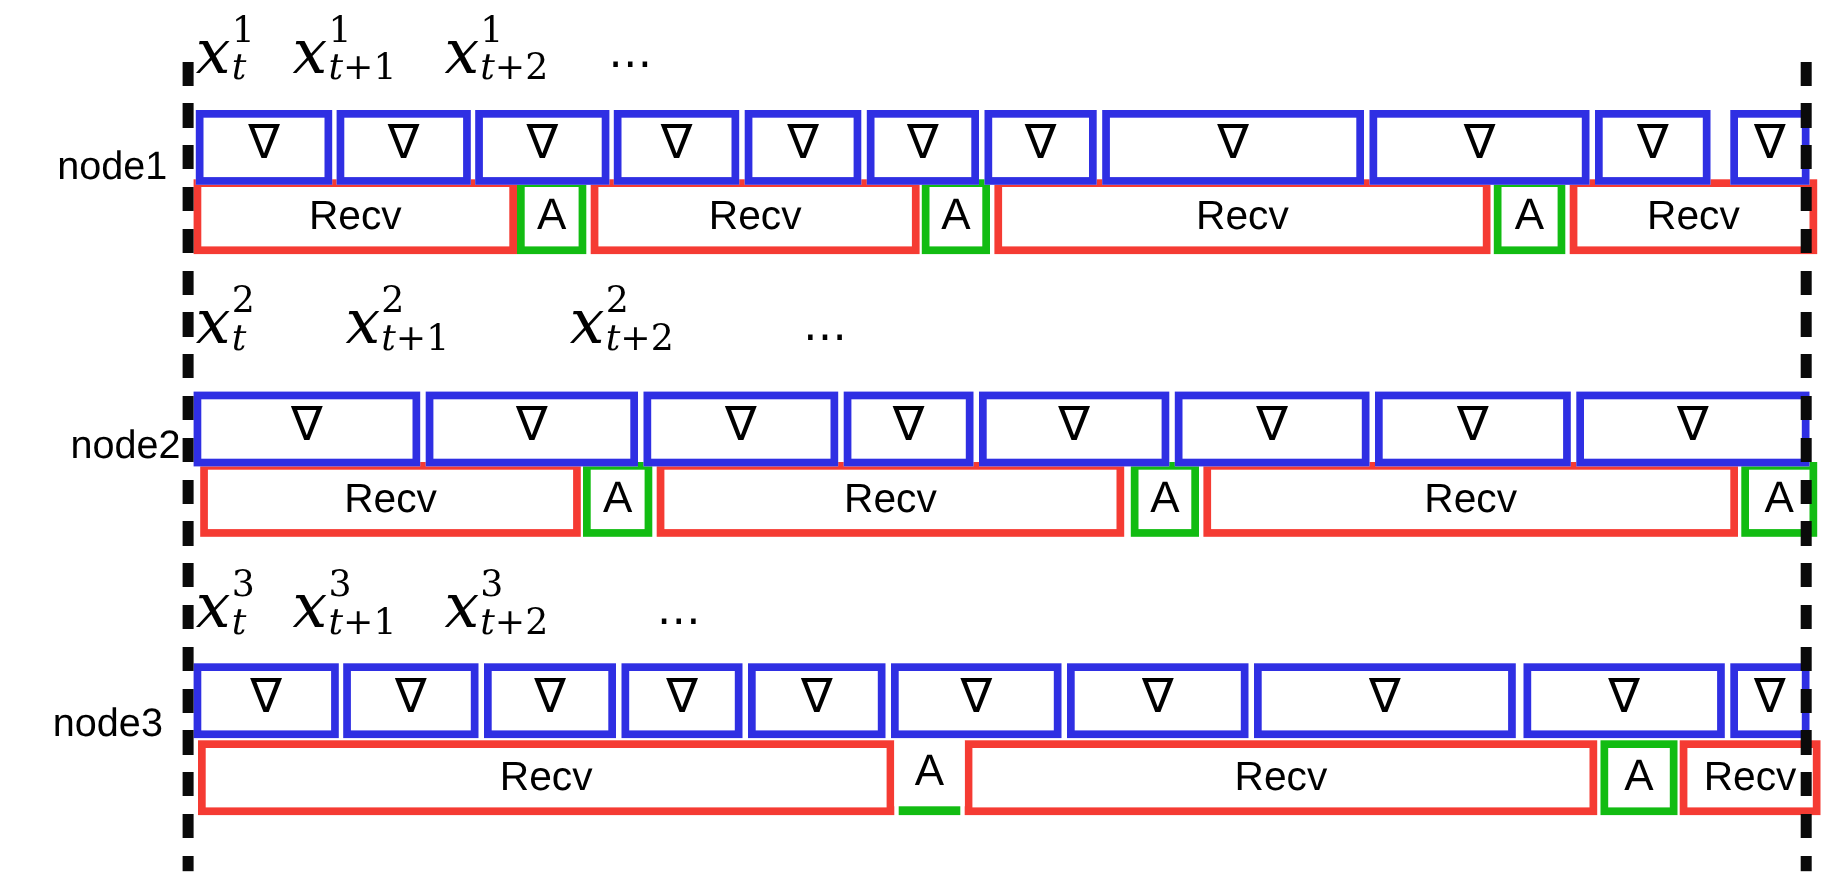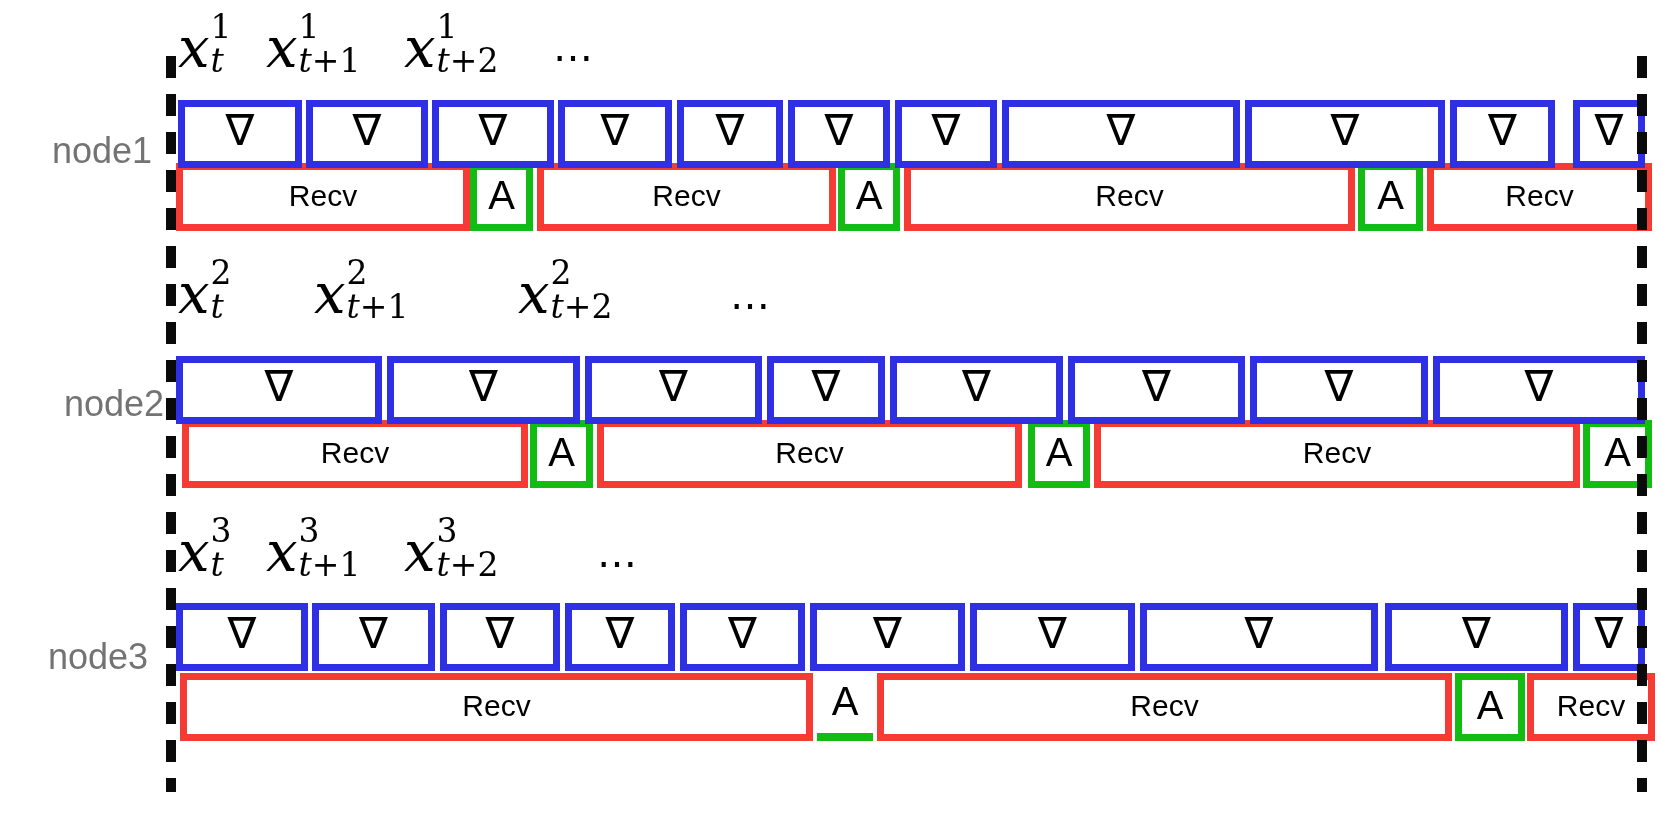--- a/index.html
+++ b/index.html
@@ -1,28 +1,28 @@
 <!DOCTYPE html>
 <html><head>
 <meta charset="utf-8">
 <style>
   html,body{margin:0;padding:0;background:#fff;}
   #fig{position:relative;overflow:hidden;background:#fff;
        font-family:"Liberation Sans","DejaVu Sans",sans-serif;}
   .abs{position:absolute;box-sizing:border-box;}
   
-  .node-name{font-size:36px;color:#737373;transform:translateY(-52%);white-space:nowrap;z-index:4;}
+  .node-name{font-size:36px;color:#000000;transform:translateY(-52%);white-space:nowrap;z-index:4;}
   
   .grad-box{background:#fff;border:7px solid var(--blue);z-index:3;
             display:flex;justify-content:center;align-items:flex-start;}
   .nabla{font-family:"DejaVu Sans",sans-serif;font-size:43px;line-height:46px;color:#000;}
   
   .recv-box{background:#fff;border:7px solid var(--red);z-index:1;
             display:flex;justify-content:center;align-items:center;}
-  .recv-label{font-size:30px;color:#000;margin-top:-3px;}
+  .recv-label{font-size:37px;color:#000;margin-top:-3px;}
   .apply-box{background:#fff;border:7px solid var(--green);z-index:2;
              display:flex;justify-content:center;align-items:center;}
   .apply-open{background:#fff;z-index:2;display:flex;justify-content:center;align-items:center;}
   .apply-label{font-size:40px;color:#000;margin-top:-3px;}
   .green-strip{background:var(--green);z-index:2;}
   
   .vdash{width:10px;z-index:6;
     background:repeating-linear-gradient(to bottom,#0a0a0a 0 22px,transparent 22px 38px);}
   
   .mlabel{display:flex;align-items:flex-start;z-index:4;color:#000;white-space:nowrap;}

